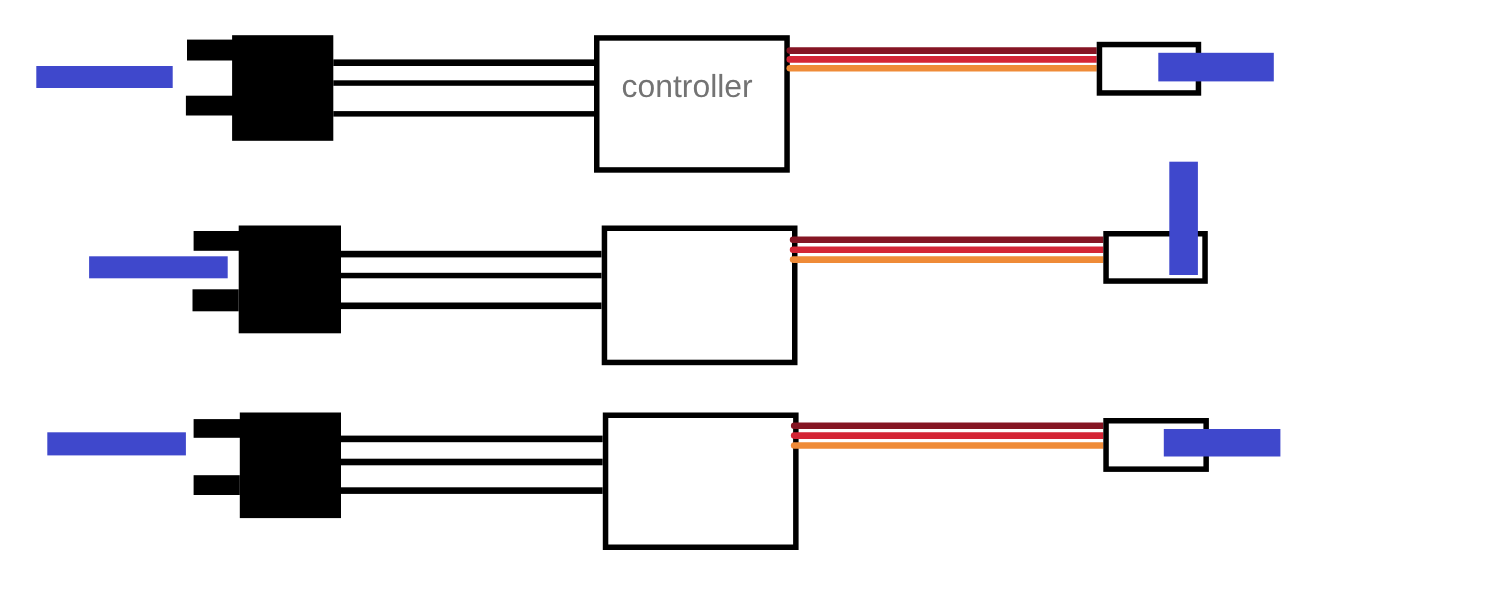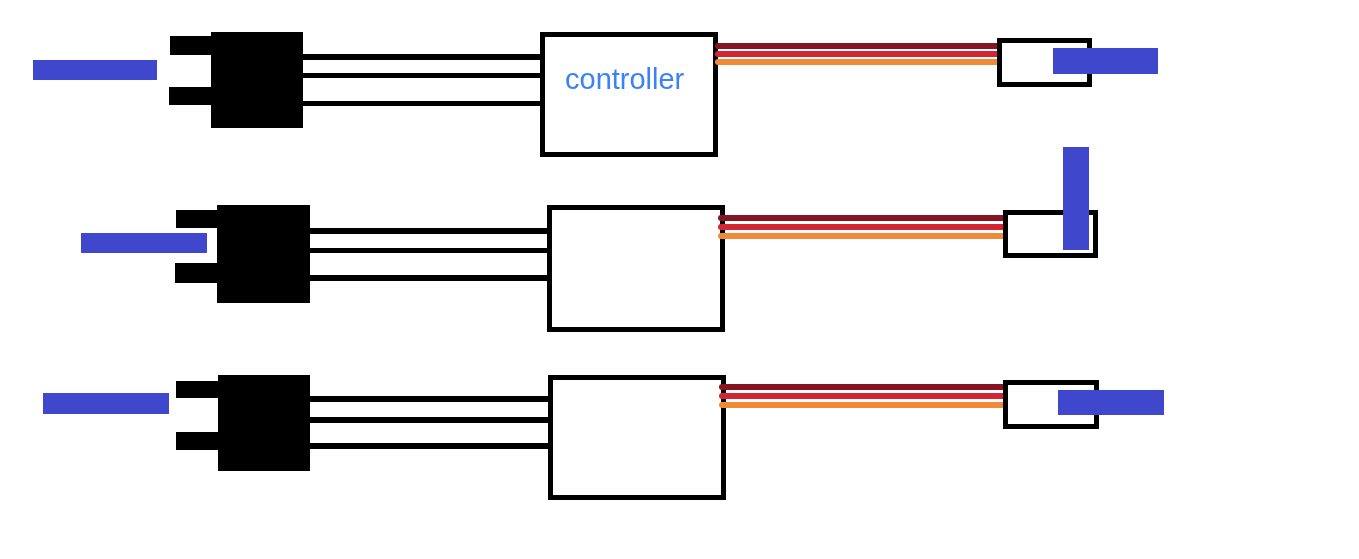--- a/index.html
+++ b/index.html
@@ -89,21 +89,21 @@
 
   <div>
     <div class="bar r1-batL" style="background-color: rgb(63, 72, 204);"></div>
     <div class="shape black r1-prongT" style="background-color: rgb(0, 0, 0);"></div>
     <div class="shape black r1-prongB" style="background-color: rgb(0, 0, 0);"></div>
     <div class="shape black r1-body" style="background-color: rgb(0, 0, 0);"></div>
     <div class="wire r1-bw1"></div>
     <div class="wire r1-bw2"></div>
     <div class="wire r1-bw3"></div>
     <div class="box r1-ctrl">
-      <span class="ctrl-label" style="color: #3b82f6;">controller</span>
+      <span class="ctrl-label" style="color: #737373;">controller</span>
     </div>
     <div class="wire cwire r1-cw1" style="background-color: rgb(133, 21, 35);"></div>
     <div class="wire cwire r1-cw2" style="background-color: rgb(212, 37, 53);"></div>
     <div class="wire cwire r1-cw3" style="background-color: rgb(239, 139, 56);"></div>
     <div class="box r1-recv"></div>
     <div class="bar r1-batR" style="background-color: rgb(63, 72, 204);"></div>
   </div>
 
   <div>
     <div class="bar r2-batL" style="background-color: rgb(63, 72, 204);"></div>

